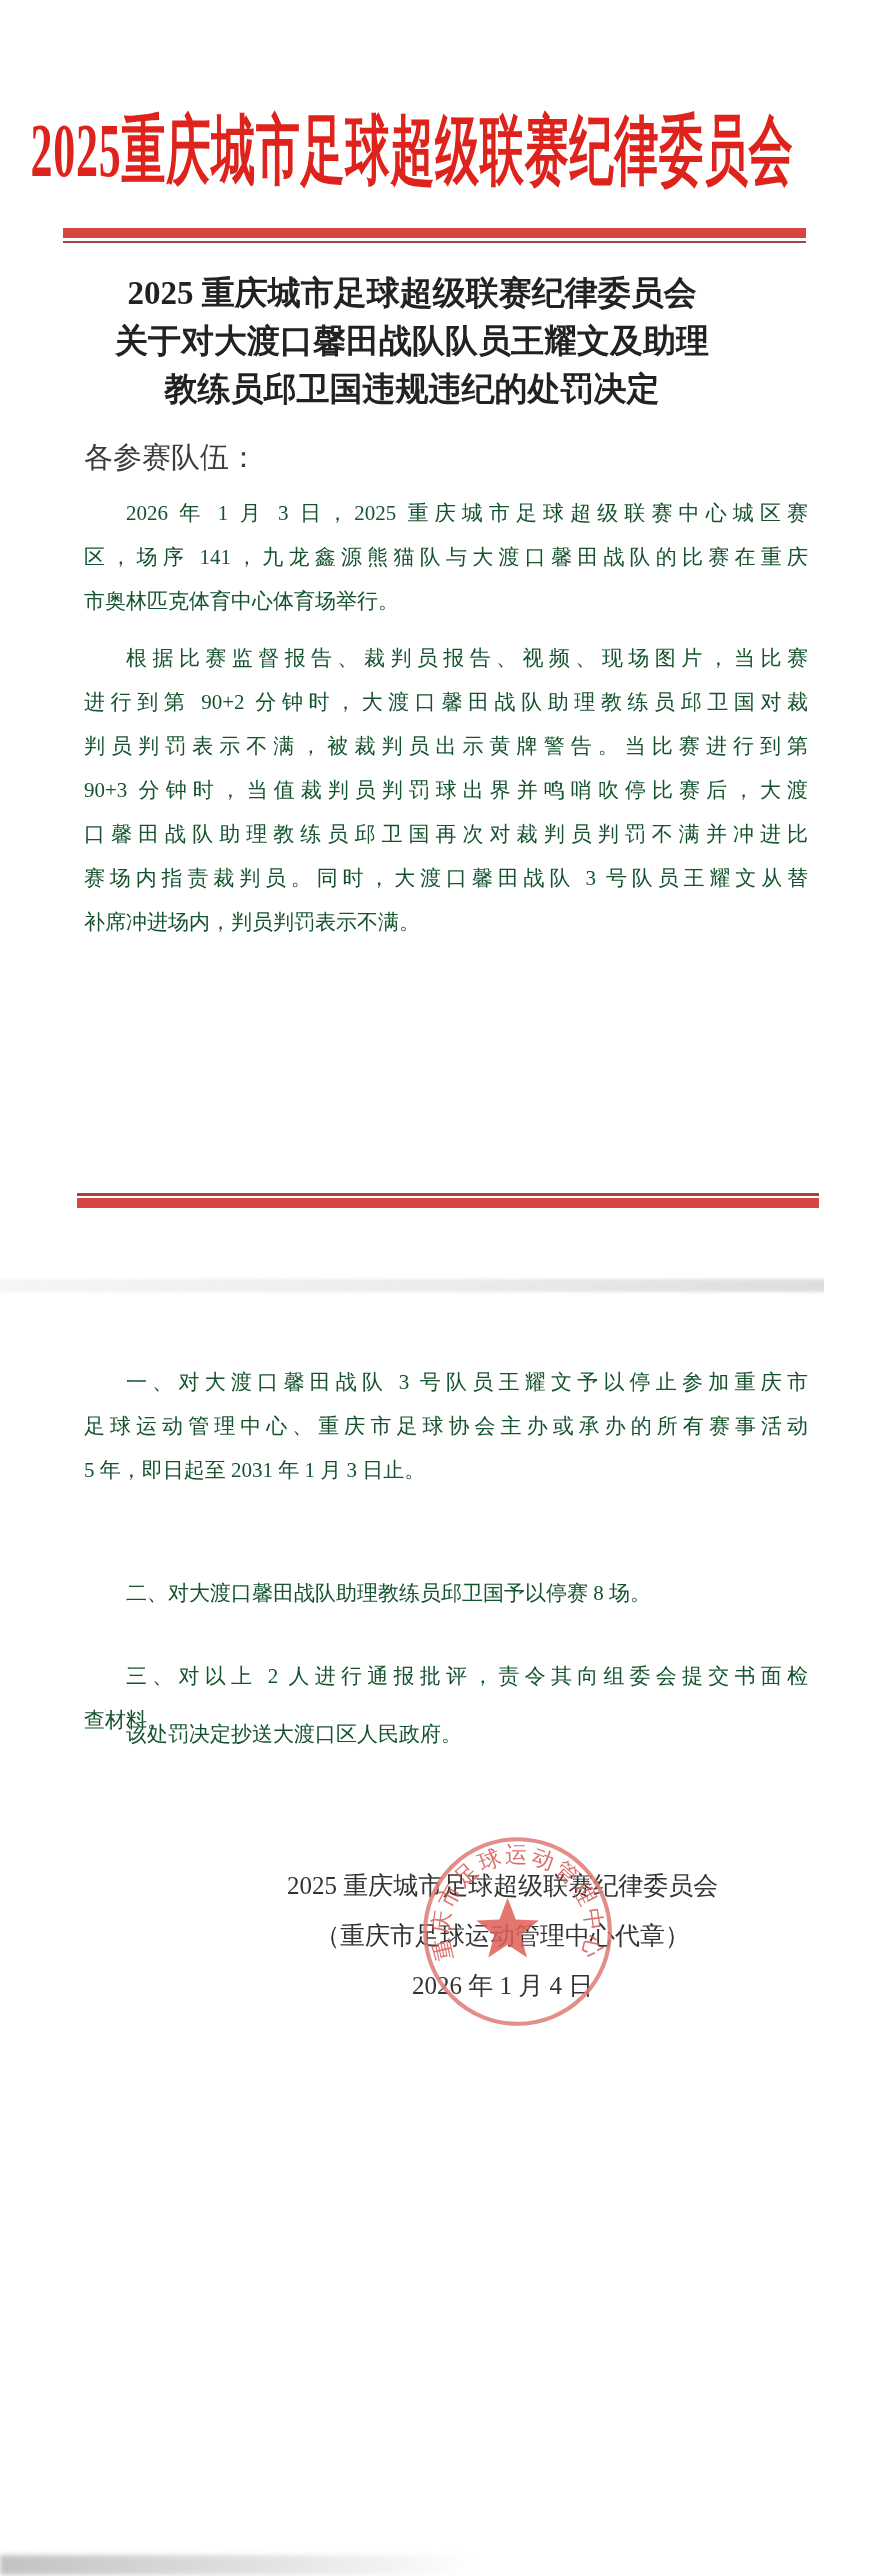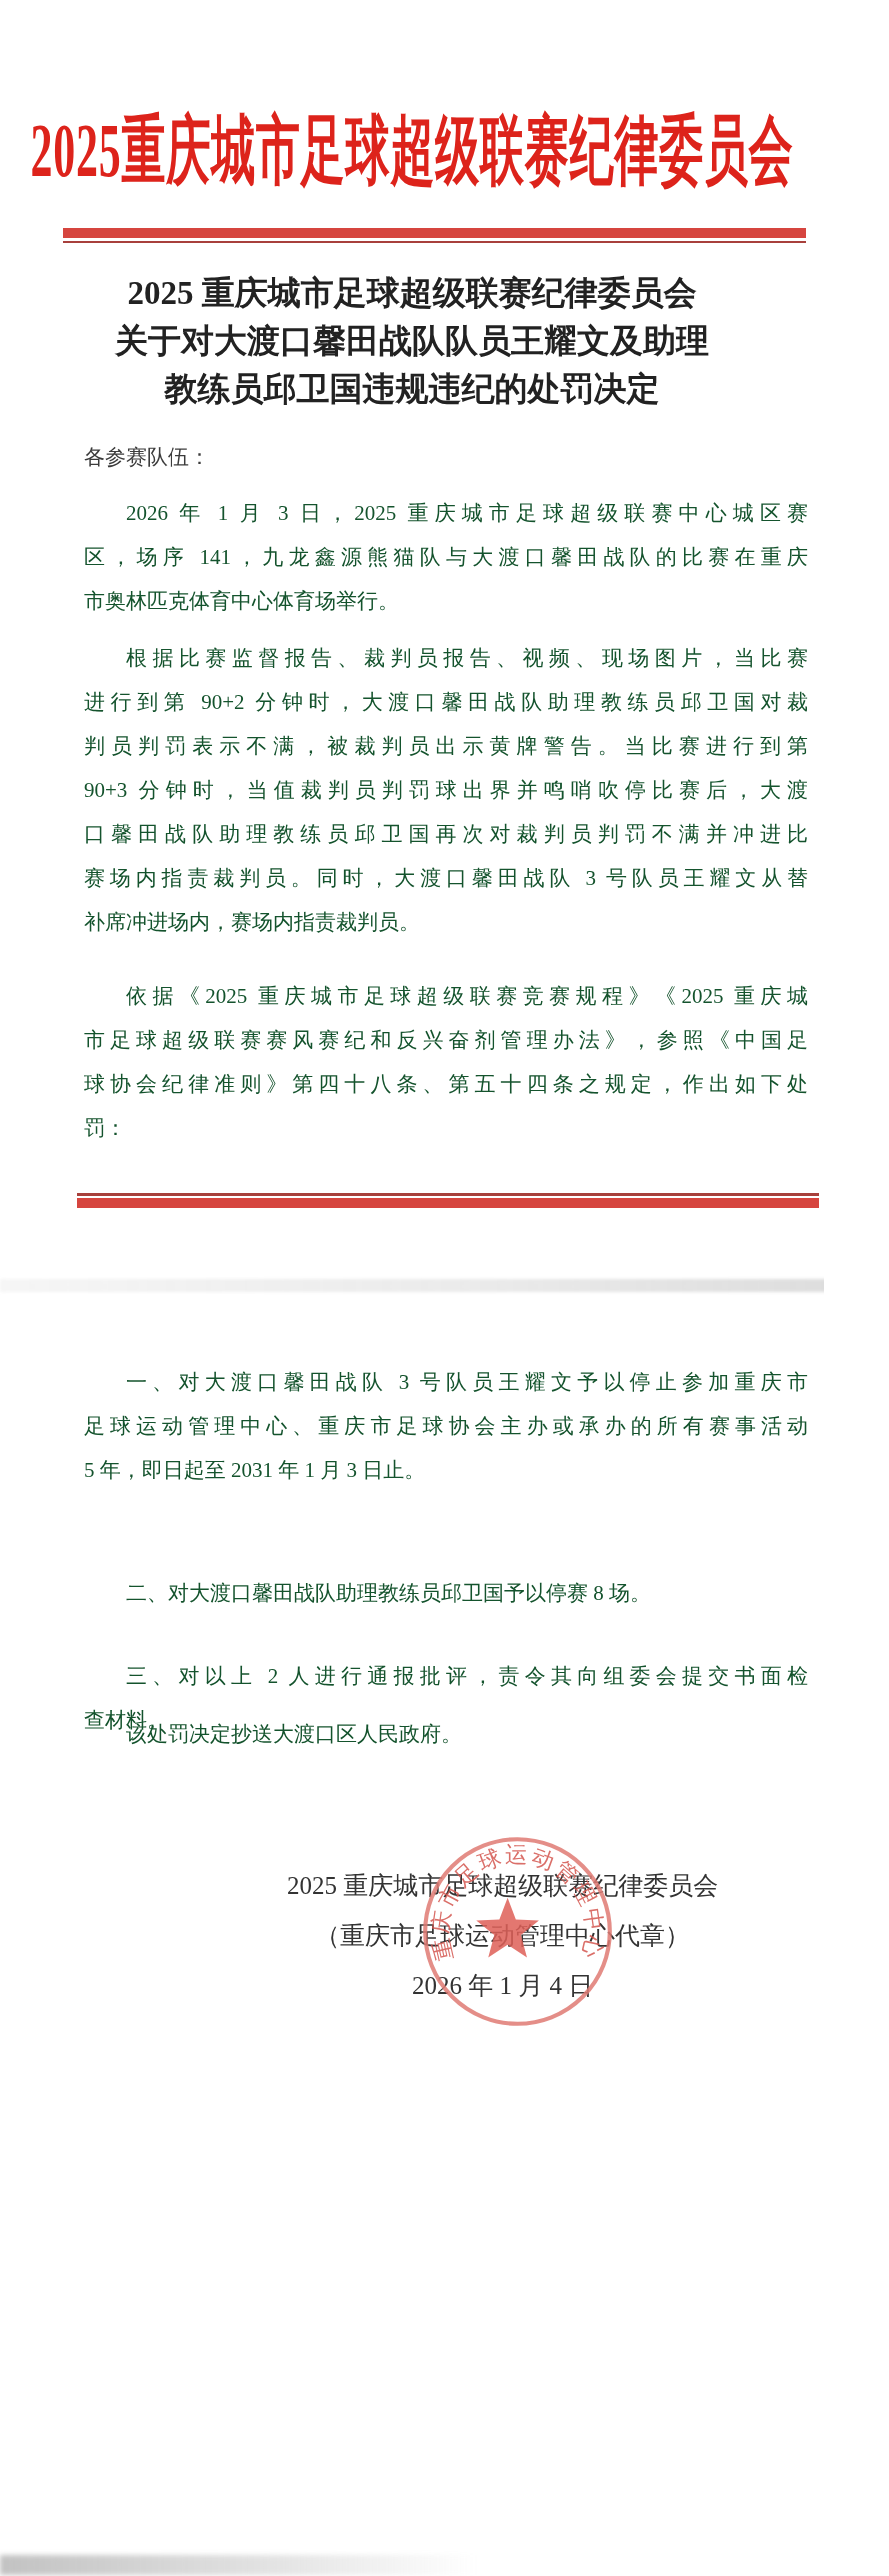--- a/index.html
+++ b/index.html
@@ -40,21 +40,21 @@
     position:absolute;left:84px;width:724px;
     font-size:21px;line-height:44px;color:#14532d;
   }
   .pblock .tline{
     text-align:justify;text-align-last:justify;
     text-justify:inter-character;
   }
   .pblock .tline.last{text-align-last:left;}
   .pblock:not(.no-indent) .tline:first-child{text-indent:2em;}
   .salutation{position:absolute;left:84px;top:435px;width:724px;
-    font-size:21px;line-height:44px;color:#3b3b3b;}
+    font-size:29px;line-height:44px;color:#3b3b3b;}
   .b-intro   {top:491px;}
   .b-facts   {top:636px;}
   .b-basis   {top:974px;}
   .b-item1   {top:1360px;}
   .b-item2   {top:1571px;}
   .b-item3   {top:1618px;margin-top:36px;}
   .b-cc      {top:1712px;}
   
   .sig-block{
     position:absolute;top:1861px;left:214px;width:577px;
@@ -107,29 +107,23 @@
       <div class="tline last">市奥林匹克体育中心体育场举行。</div>
     </div>
 
   <div class="pblock b-facts">
       <div class="tline">根据比赛监督报告、裁判员报告、视频、现场图片，当比赛</div>
       <div class="tline">进行到第 90+2 分钟时，大渡口馨田战队助理教练员邱卫国对裁</div>
       <div class="tline">判员判罚表示不满，被裁判员出示黄牌警告。当比赛进行到第</div>
       <div class="tline">90+3 分钟时，当值裁判员判罚球出界并鸣哨吹停比赛后，大渡</div>
       <div class="tline">口馨田战队助理教练员邱卫国再次对裁判员判罚不满并冲进比</div>
       <div class="tline">赛场内指责裁判员。同时，大渡口馨田战队 3 号队员王耀文从替</div>
-      <div class="tline last">补席冲进场内，赛场内指责裁判员。</div>
+      <div class="tline last">补席冲进场内，判员判罚表示不满。</div>
     </div>
 
-  <div class="pblock b-basis">
-      <div class="tline">依据《2025 重庆城市足球超级联赛竞赛规程》《2025 重庆城</div>
-      <div class="tline">市足球超级联赛赛风赛纪和反兴奋剂管理办法》，参照《中国足</div>
-      <div class="tline">球协会纪律准则》第四十八条、第五十四条之规定，作出如下处</div>
-      <div class="tline last">罚：</div>
-    </div>
 
   <div class="rule rule-bottom">
     <div class="bar-thin"></div>
     <div class="bar-gap"></div>
     <div class="bar-thick"></div>
   </div>
 
   <div class="pagebreak-band"></div>
 
   <div class="pblock b-item1">

